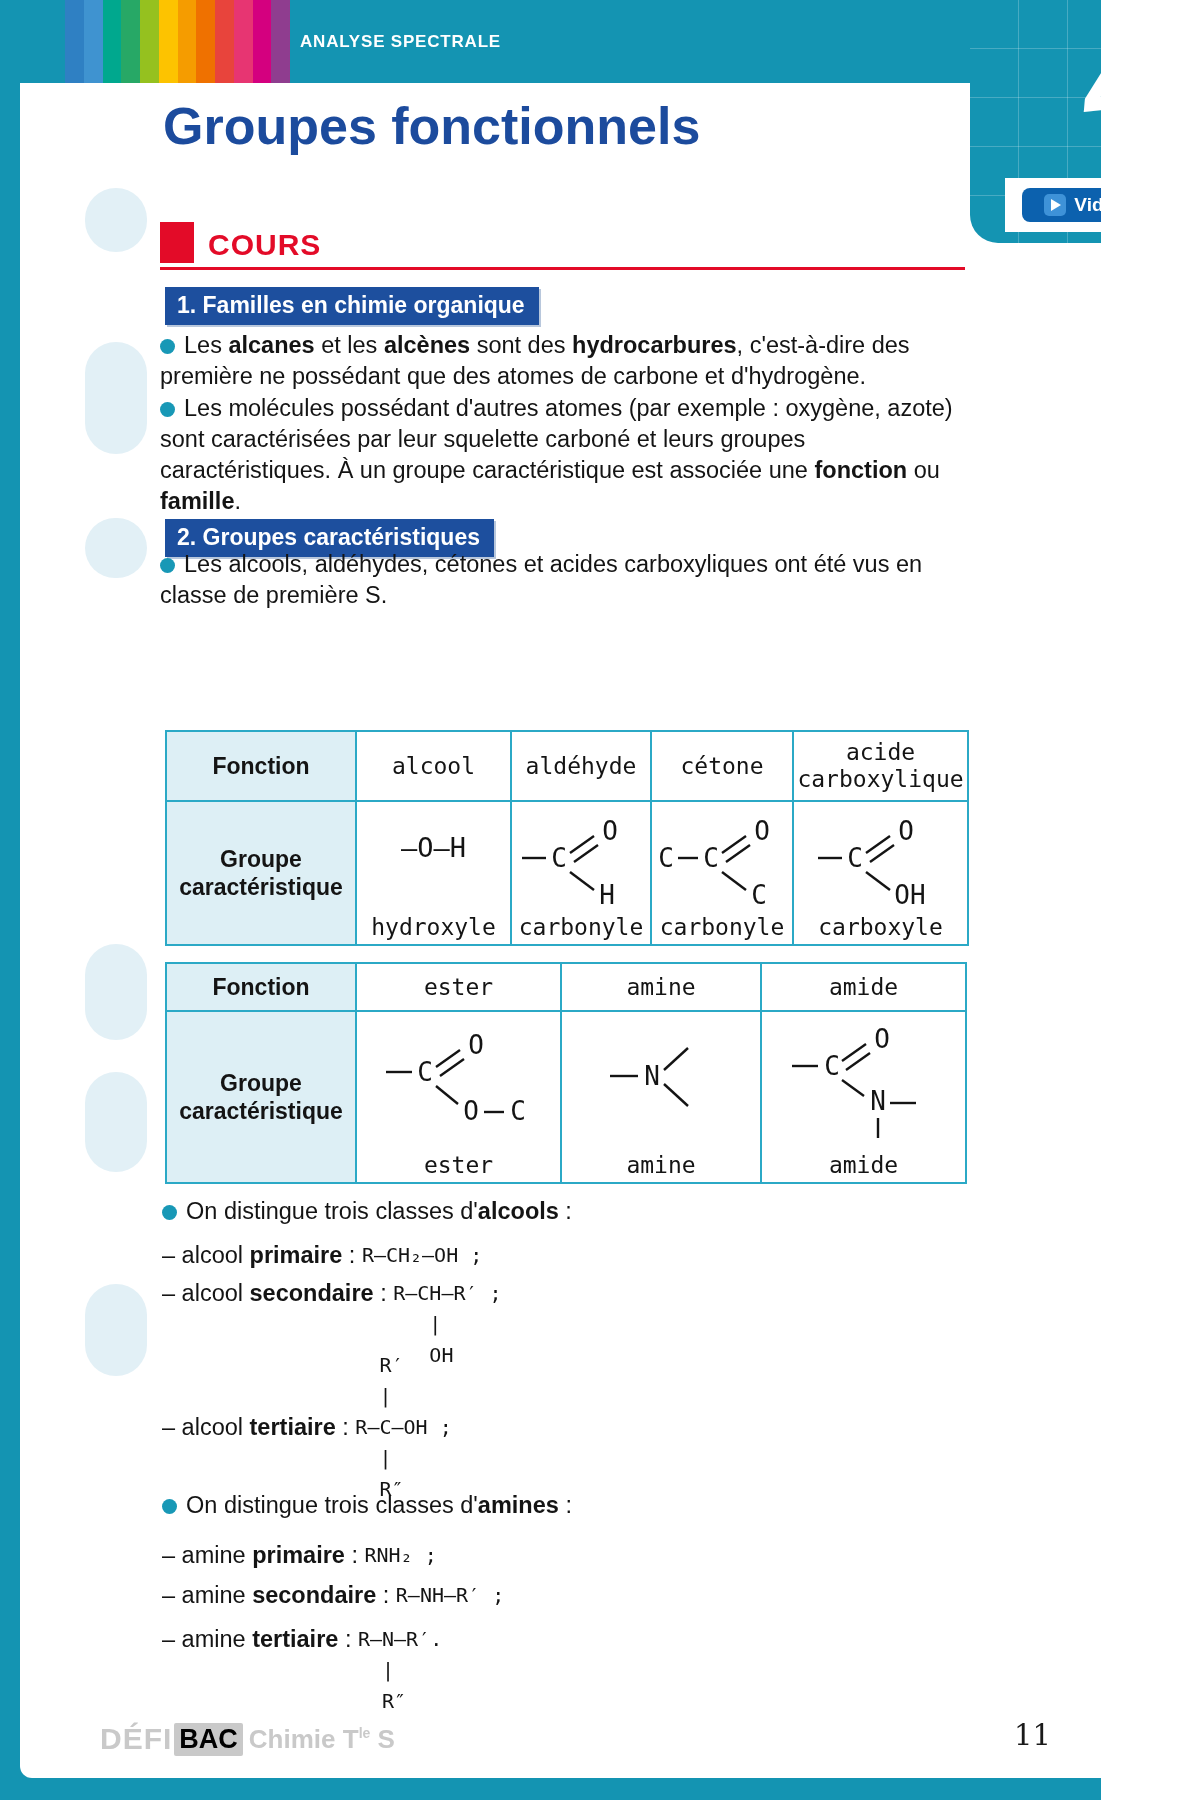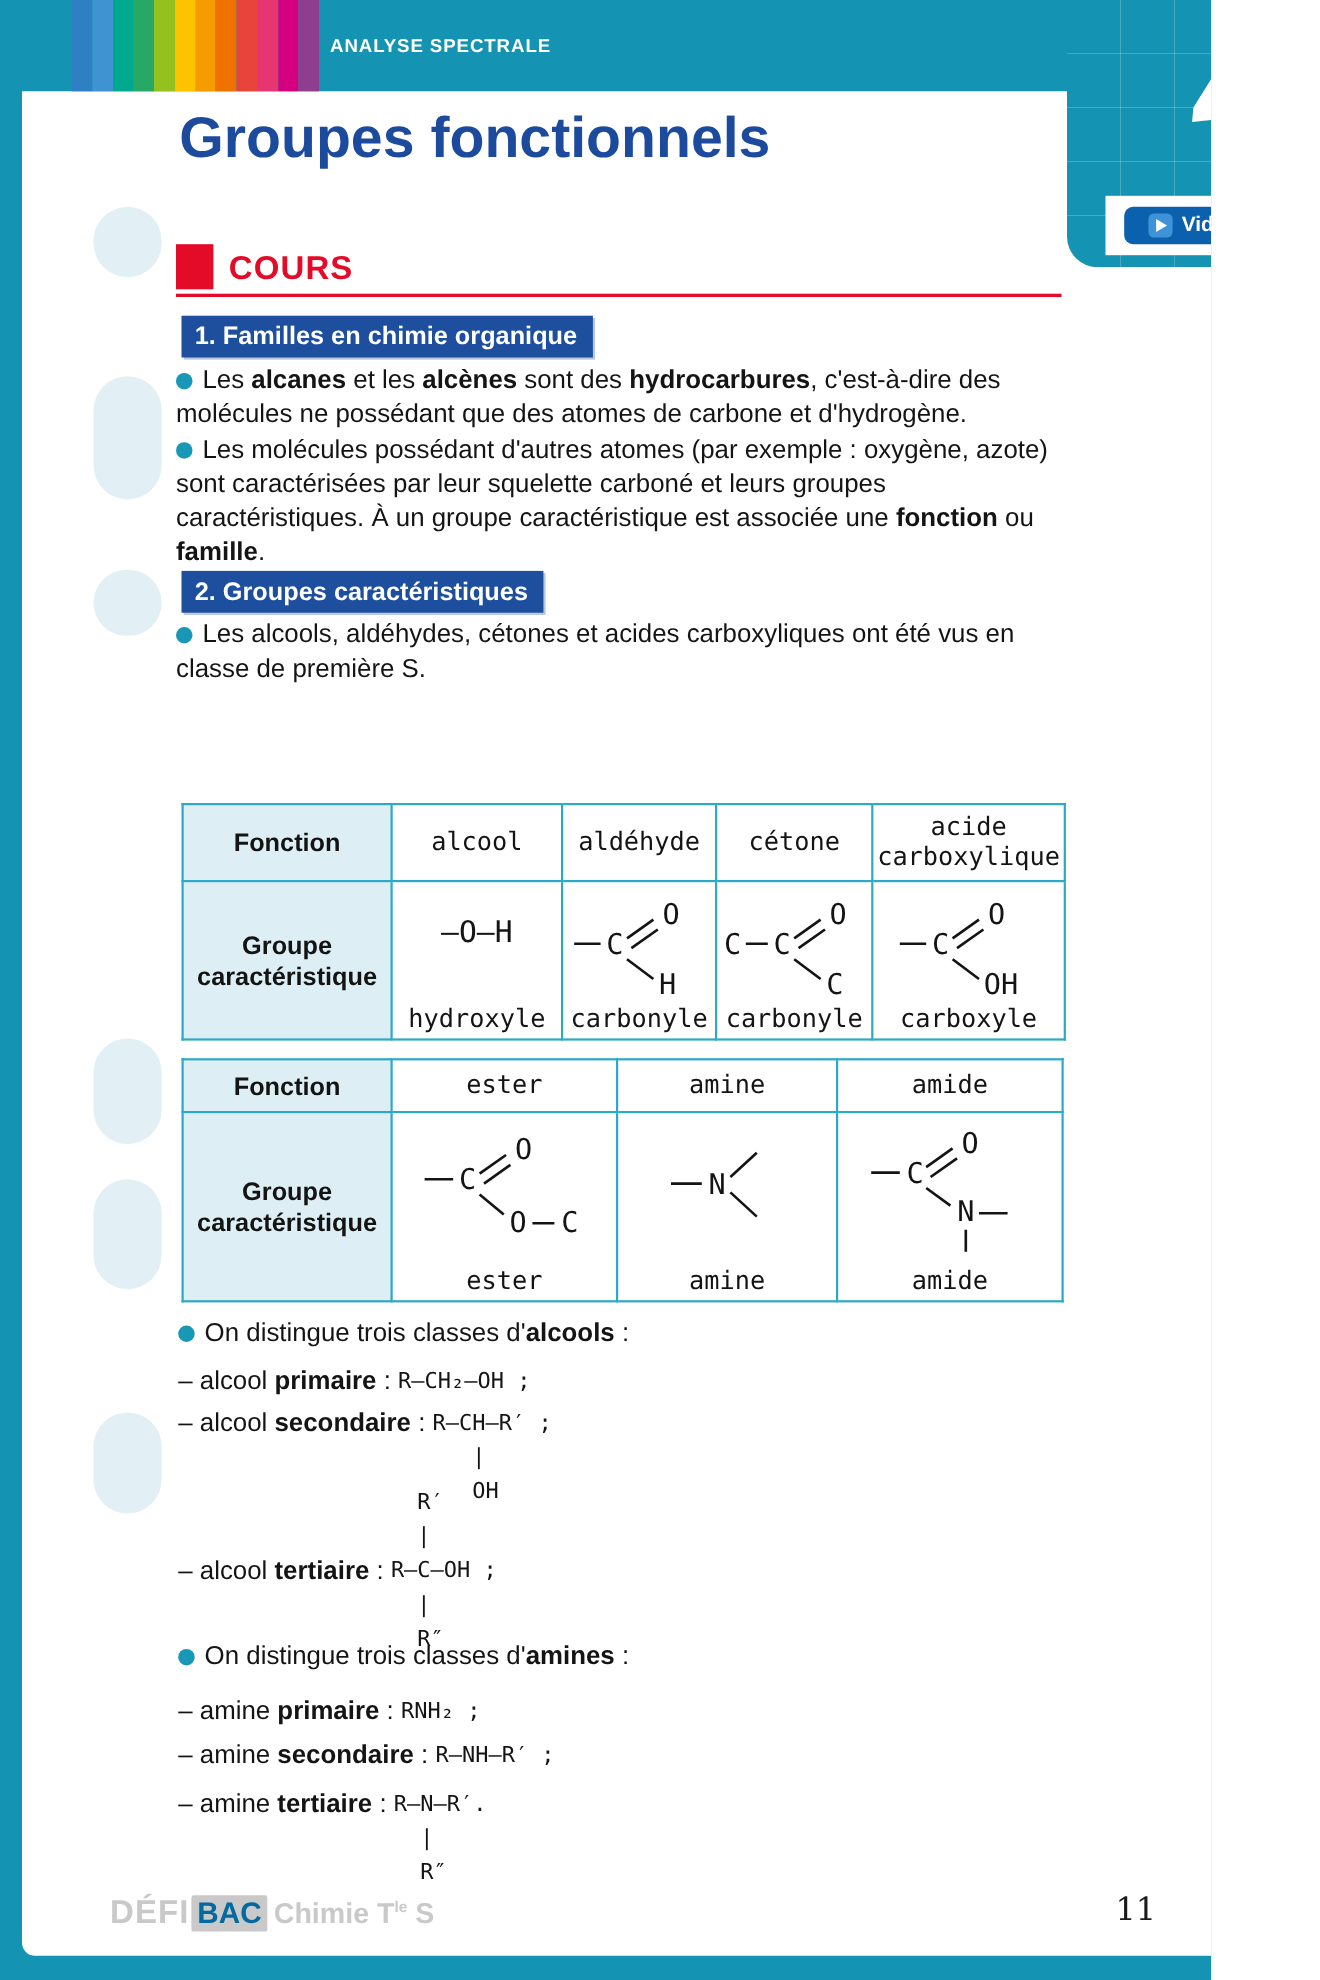--- a/index.html
+++ b/index.html
@@ -48,21 +48,21 @@
   .chem text{font-family:"DejaVu Sans Mono",monospace;font-size:26px;fill:#141414;}
   
   .bullet-line{position:absolute;left:162px;font-size:23.5px;line-height:31px;color:#141414;z-index:3;}
   .li{position:absolute;left:162px;display:flex;align-items:flex-start;z-index:3;color:#141414;}
   .li-label{font-size:23.5px;line-height:31px;white-space:pre;}
   .chem-pre{margin:0;font-family:"DejaVu Sans Mono",monospace;font-size:20px;line-height:31px;white-space:pre;}
   .pre-up{margin-top:-62px;}
   
   .footer-brand{position:absolute;left:100px;top:1722px;display:flex;align-items:center;color:#c9c9c9;z-index:3;}
   .brand-defi{font-weight:bold;font-size:30px;letter-spacing:1px;}
-  .brand-bac{background:#c9c9c9;color:#0369a1;font-weight:bold;font-size:27px;padding:1px 5px;margin:0 6px 0 2px;border-radius:2px;}
+  .brand-bac{background:#c9c9c9;color:#000000;font-weight:bold;font-size:27px;padding:1px 5px;margin:0 6px 0 2px;border-radius:2px;}
   .brand-subject{font-weight:bold;font-size:26px;}
   .brand-sup{font-size:14px;vertical-align:super;}
   .page-number{position:absolute;right:50px;top:1718px;font-family:"DejaVu Serif",serif;font-size:29px;color:#1a1a1a;z-index:3;}
 </style>
 </head>
 <body>
 
 <div class="page">
 
   <div class="content"></div>
@@ -105,27 +105,27 @@
   <div class="page-title">Groupes fonctionnels</div>
 
   <div class="cours-row">
     <div class="cours-square"></div>
     <div class="cours-label">COURS</div>
   </div>
   <div class="cours-line"></div>
 
   <div class="sec-box" style="left:165px;top:287px;">1. Familles en chimie organique</div>
 
-  <div class="para" style="top:330px;"><span class="bullet"></span><span><span>Les </span><span class="b">alcanes</span><span> et les </span><span class="b">alcènes</span><span> sont des </span><span class="b">hydrocarbures</span><span>, c'est-à-dire des molécules ne possédant que des atomes de carbone et d'hydrogène.</span></span></div>
+  <div class="para" style="top:330px;"><span class="bullet"></span><span><span>Les </span><span class="b">alcanes</span><span> et les </span><span class="b">alcènes</span><span> sont des </span><span class="b">hydrocarbures</span><span>, c'est-à-dire des première ne possédant que des atomes de carbone et d'hydrogène.</span></span></div>
 
   <div class="para" style="top:393px;"><span class="bullet"></span><span><span>Les molécules possédant d'autres atomes (par exemple : oxygène, azote) sont caractérisées par leur squelette carboné et leurs groupes caractéristiques. À un groupe caractéristique est associée une </span><span class="b">fonction</span><span> ou </span><span class="b">famille</span><span>.</span></span></div>
 
   <div class="sec-box" style="left:165px;top:519px;">2. Groupes caractéristiques</div>
 
-  <div class="para" style="top:561px;"><span class="bullet"></span><span><span>Les alcools, aldéhydes, cétones et acides carboxyliques ont été vus en classe de première S.</span></span></div>
+  <div class="para" style="top:549px;"><span class="bullet"></span><span><span>Les alcools, aldéhydes, cétones et acides carboxyliques ont été vus en classe de première S.</span></span></div>
 
   <table class="chem-table t1" style="top:730px;">
     <colgroup>
         <col style="width:190px">
         <col style="width:155px">
         <col style="width:140px">
         <col style="width:140px">
         <col style="width:175px">
       </colgroup>
     <tbody>

